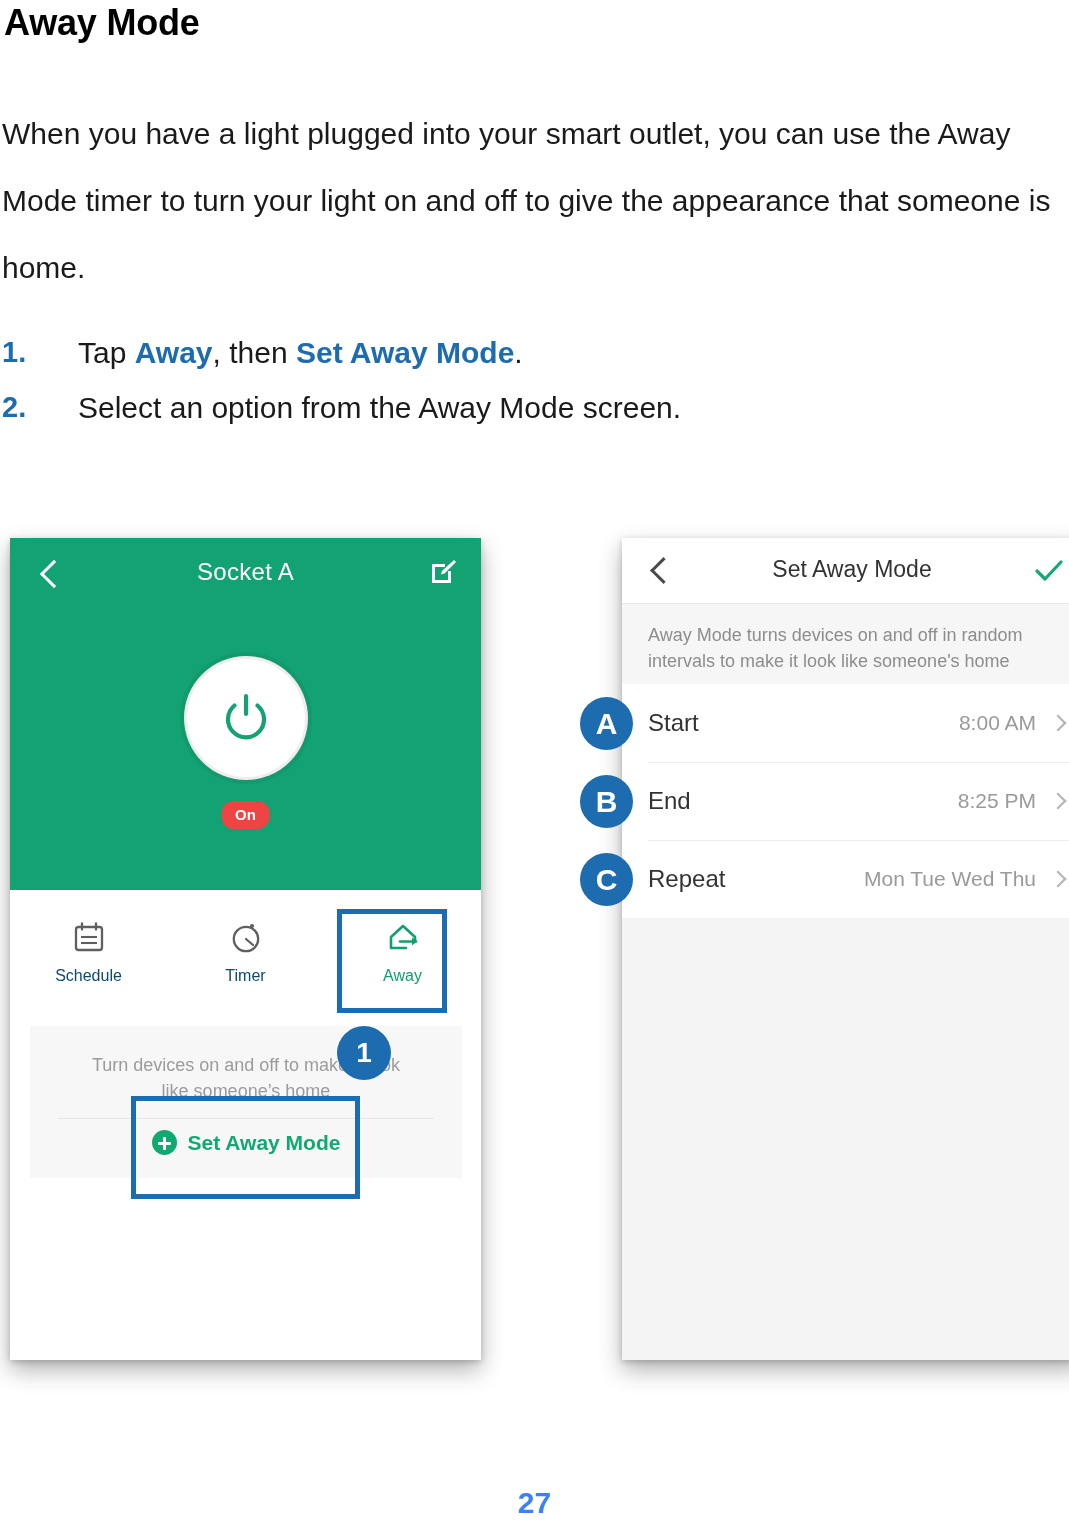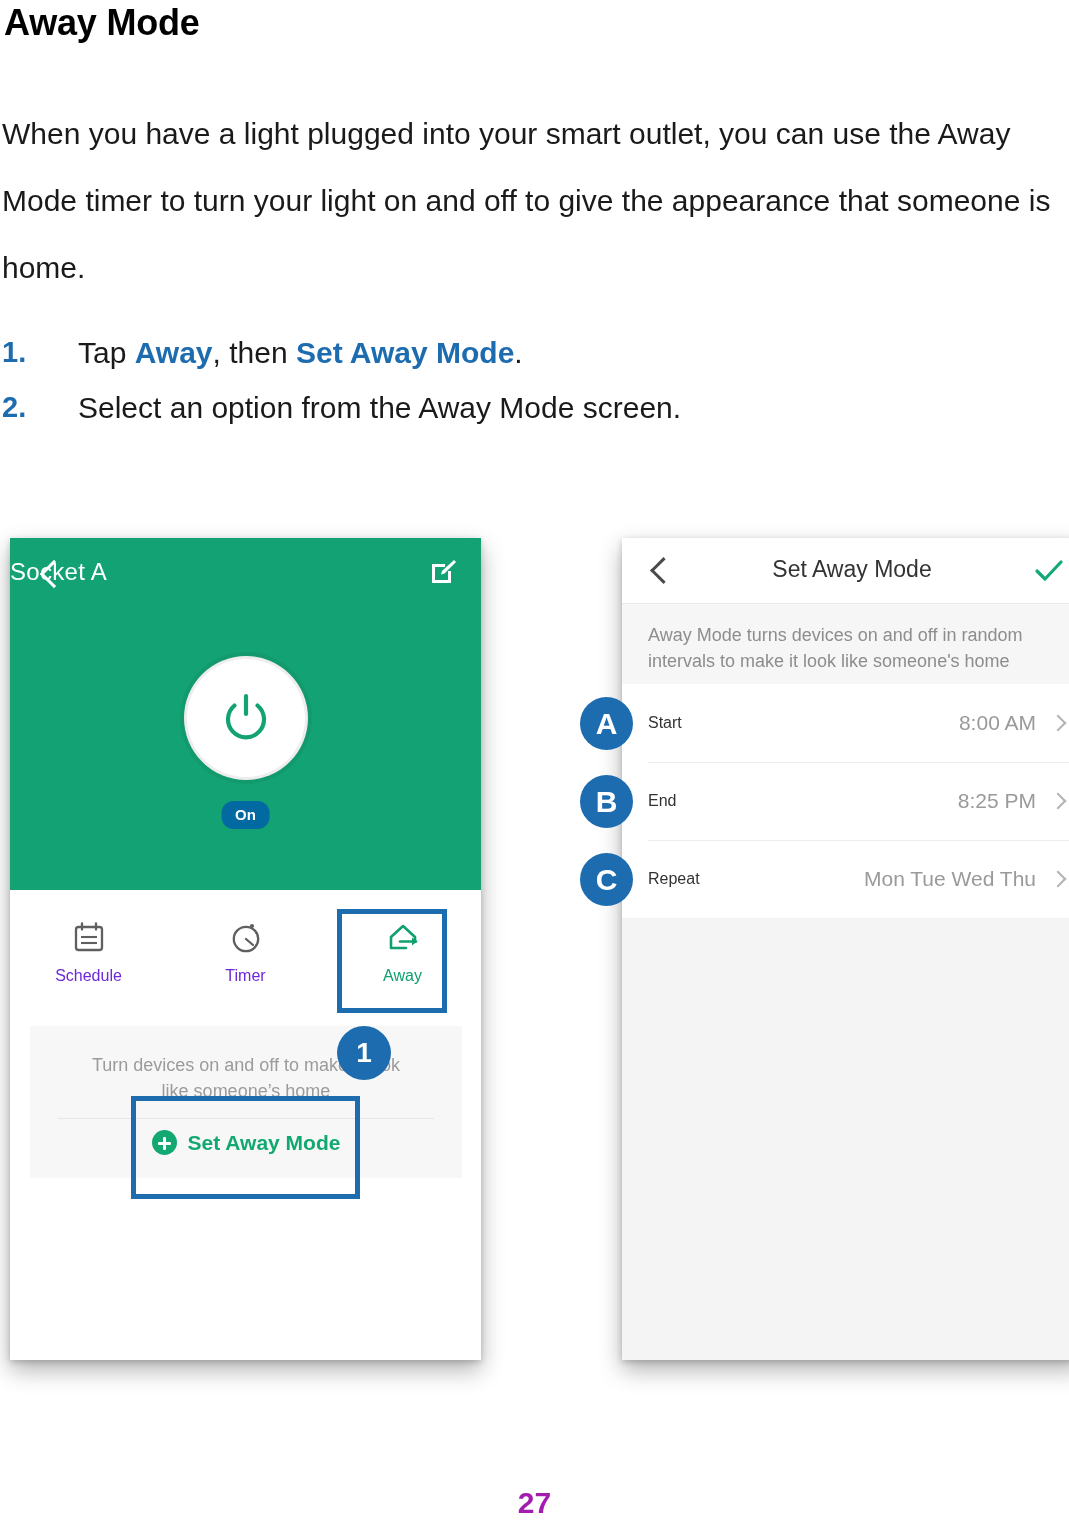--- a/index.html
+++ b/index.html
@@ -84,21 +84,21 @@
     width: 34px; height: 38px; cursor: pointer;
   }
   .nav-back::before {
     content: ""; position: absolute; left: 12px; top: 8px;
     width: 17px; height: 17px;
     border-left: 3px solid #ffffff; border-bottom: 3px solid #ffffff;
     transform: rotate(45deg);
   }
   .nav-title {
     position: absolute; left: 0; top: 20px; width: 100%;
-    text-align: left; color: #ffffff; font-size: 24px; letter-spacing: .3px;
+    text-align: center; color: #ffffff; font-size: 24px; letter-spacing: .3px;
   }
   .nav-edit {
     position: absolute; right: 24px; top: 20px; width: 28px; height: 28px;
   }
   .power-wrap {
     position: absolute; left: 50%; top: 118px; transform: translateX(-50%);
     width: 124px; height: 124px;
   }
   .power-ring {
     position: absolute; inset: 0;
@@ -106,33 +106,33 @@
     border: 3px solid rgba(0,0,0,0.07);
     box-shadow: 0 0 0 4px rgba(0,0,0,0.05);
   }
   .power-glyph {
     position: absolute; left: 50%; top: 50%;
     transform: translate(-50%,-50%);
     width: 52px; height: 52px;
   }
   .state-pill {
     position: absolute; left: 50%; top: 263px; transform: translateX(-50%);
-    background: #0369a1; color: #ffffff;
+    background: #ef4444; color: #ffffff;
     font-size: 15px; font-weight: bold;
     padding: 5px 14px 6px; border-radius: 12px;
   }
 
   
   .tabs {
     position: absolute; left: 0; top: 352px; width: 100%; height: 128px;
     background: #ffffff; display: flex;
   }
   .tab { flex: 1; text-align: center; padding-top: 26px; }
   .tab-ico { height: 42px; display:flex; align-items:center; justify-content:center; }
-  .tab-lbl { margin-top: 9px; font-size: 16px; color: #6d28d9; }
+  .tab-lbl { margin-top: 9px; font-size: 16px; color: #0c4a6e; }
   .tab.active .tab-lbl { color: #0fa06d; }
 
   .away-card {
     position: absolute; left: 20px; top: 488px;
     width: 432px; height: 152px; background: #f7f7f7;
   }
   .away-card-text {
     position: absolute; left: 0; top: 26px; width: 100%;
     text-align: center; color: #9b9b9b; font-size: 18px; line-height: 26px;
   }
@@ -199,35 +199,35 @@
   }
   .r-list { position: absolute; left: 0; top: 146px; width: 100%; background: #ffffff; }
   .r-row {
     position: relative; height: 78px; display: flex; align-items: center;
     padding: 0 18px 0 26px; background: #ffffff;
   }
   .r-row + .r-row::before {
     content: ""; position: absolute; left: 26px; right: 0; top: 0;
     border-top: 1px solid #ececec;
   }
-  .r-label { font-size: 16px; color: #333333; flex: 1; }
+  .r-label { font-size: 24px; color: #333333; flex: 1; }
   .r-value { font-size: 21px; color: #9a9a9a; margin-right: 16px; }
   .r-chev {
     width: 12px; height: 12px;
     border-right: 2px solid #b4b4b4; border-top: 2px solid #b4b4b4;
     transform: rotate(45deg); flex: 0 0 auto;
   }
   .r-filler {
     position: absolute; left: 0; top: 380px; width: 100%; bottom: 0;
     background: #f4f4f4;
   }
 
   .page-num {
     position: absolute; left: 0; bottom: 8px; width: 1069px;
-    text-align: center; color: #a21caf; font-size: 30px; font-weight: bold;
+    text-align: center; color: #3b82f6; font-size: 30px; font-weight: bold;
   }
 </style>
 </head>
 <body>
 
 <div class="page">
 
   <h1 class="doc-title">Away Mode</h1>
   <p class="doc-para">When you have a light plugged into your smart outlet, you can use the Away Mode timer to turn your light on and off to give the appearance that someone is home.</p>
 

